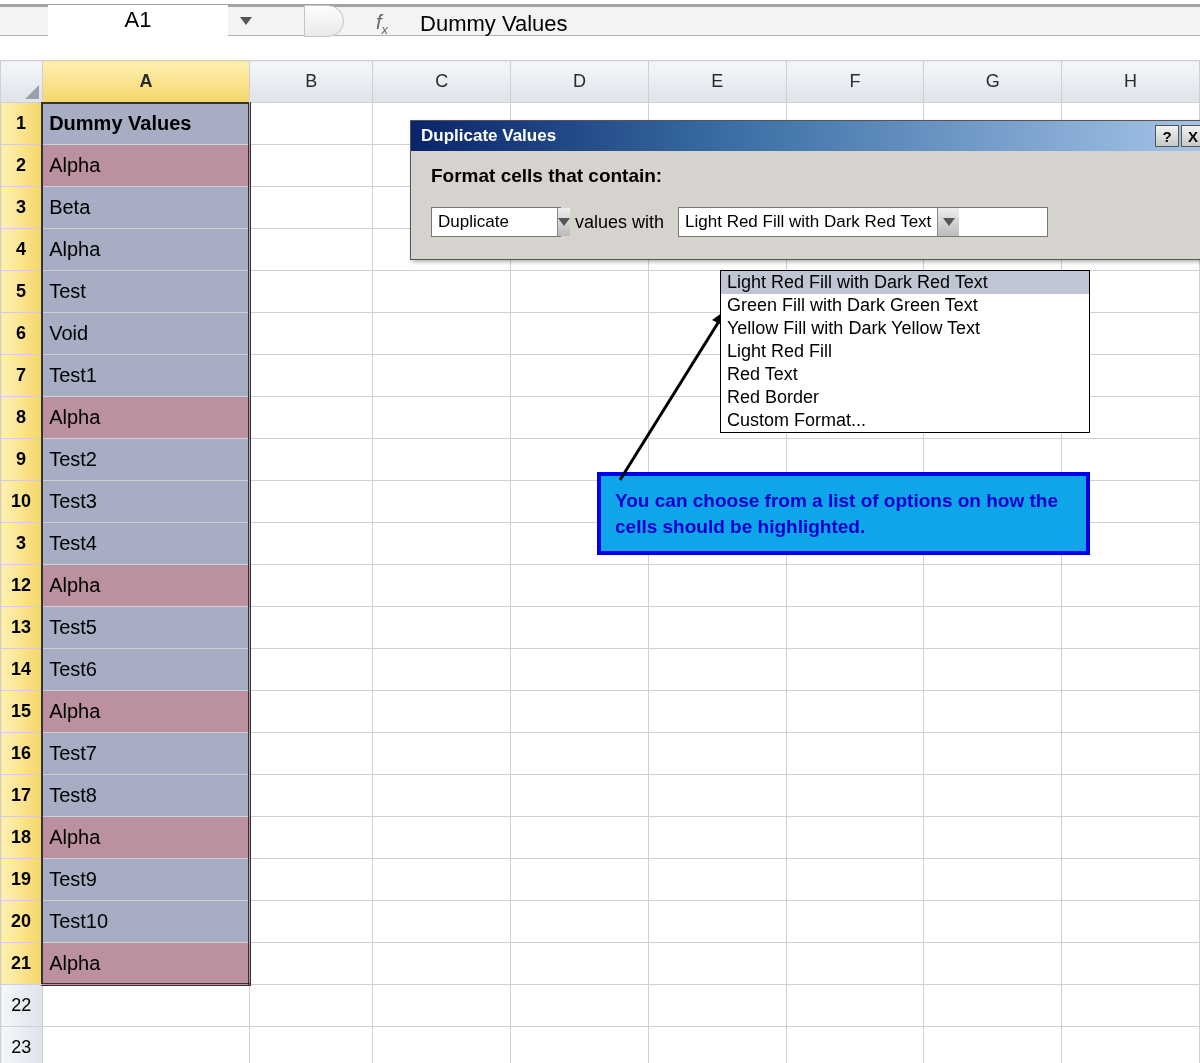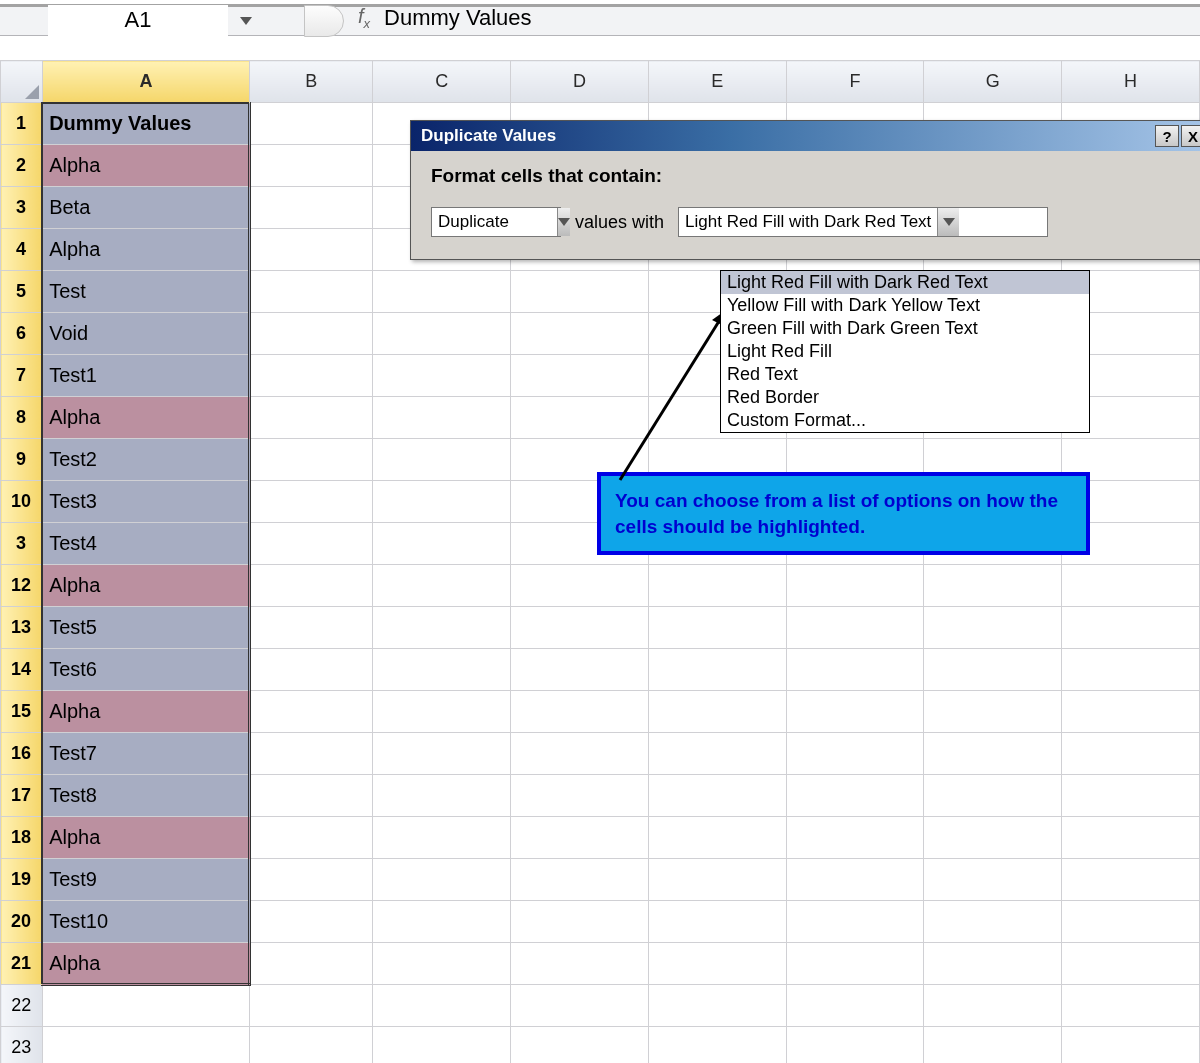--- a/index.html
+++ b/index.html
@@ -39,23 +39,23 @@
     width: 36px; height: 32px;
     display: flex; align-items: center; justify-content: center;
   }
   .tri-down {
     width: 0; height: 0;
     border-left: 6px solid transparent;
     border-right: 6px solid transparent;
     border-top: 8px solid #555;
   }
   .fx-area {
-    display: flex; align-items: flex-start;
+    display: flex; align-items: flex-end;
     margin-left: 40px;
-    gap: 14px;
+    gap: 32px;
   }
   .fx-halfmoon {
     width: 40px; height: 32px;
     border: 1px solid #c4c4c4;
     border-radius: 0 16px 16px 0;
     background: linear-gradient(#fdfdfd,#e9e9e9);
   }
   .fx-label {
     font-style: italic;
     font-size: 20px;
@@ -548,22 +548,22 @@
         <div class="combo-btn">
             <div class="tri-down"></div>
           </div>
       </div>
     </div>
   </div>
 </div>
 
 <div class="dropdown" id="dropdown">
     <div class="opt sel">Light Red Fill with Dark Red Text</div>
+    <div class="opt">Green Fill with Dark Green Text</div>
     <div class="opt">Yellow Fill with Dark Yellow Text</div>
-    <div class="opt">Green Fill with Dark Green Text</div>
     <div class="opt">Light Red Fill</div>
     <div class="opt">Red Text</div>
     <div class="opt">Red Border</div>
     <div class="opt">Custom Format...</div>
   </div>
 
 <svg class="arrow-svg" viewBox="0 0 160 210">
   <line x1="20" y1="200" x2="126" y2="30" stroke="#000" stroke-width="3"></line>
   <polygon points="126,30 112,40 124,46" fill="#000"></polygon>
 </svg>

